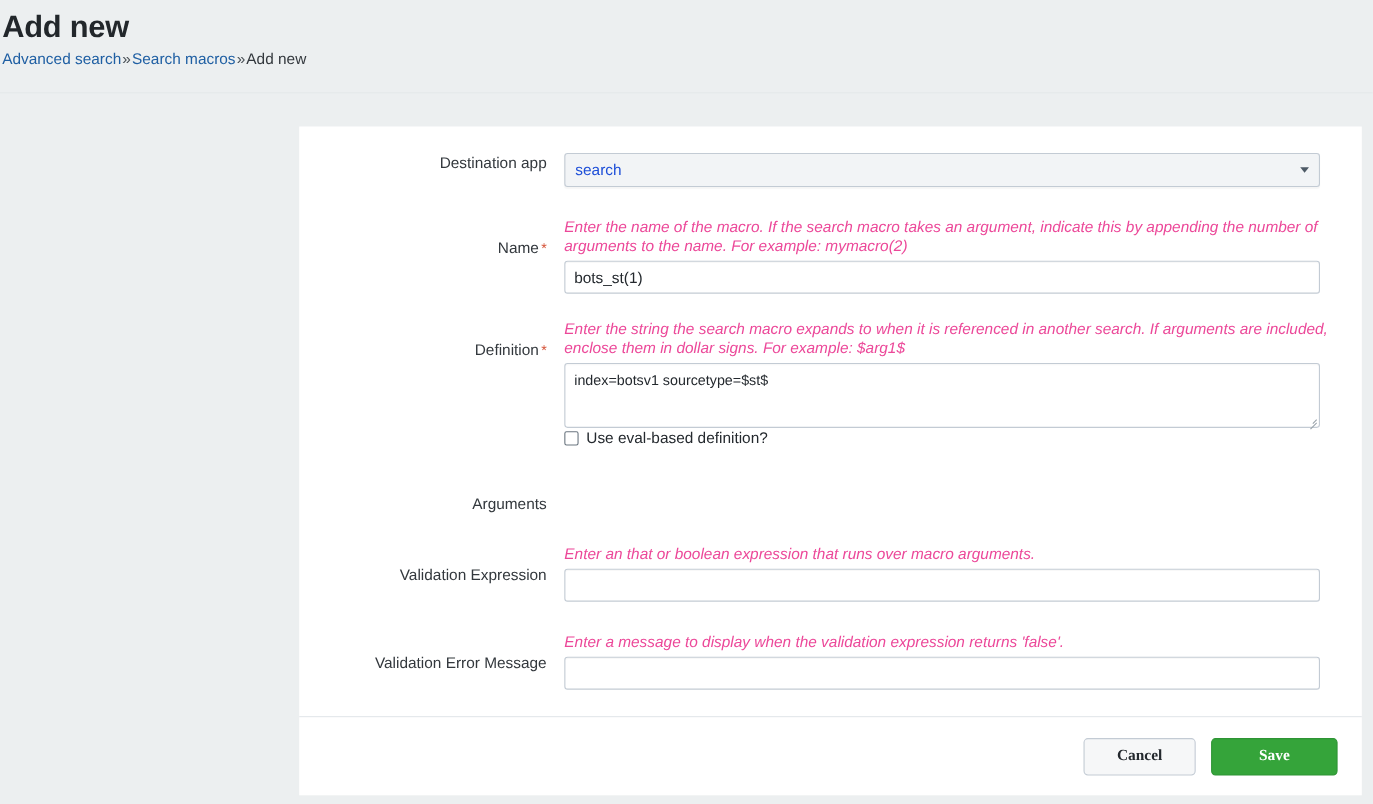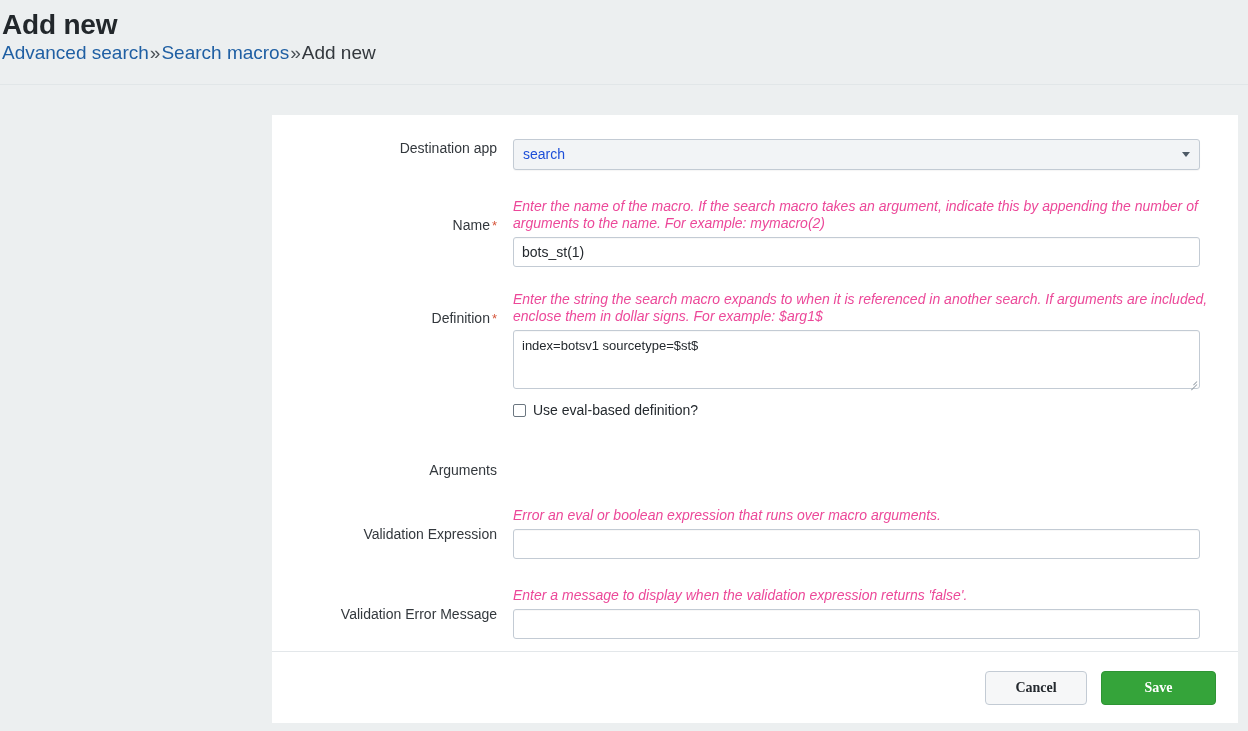--- a/index.html
+++ b/index.html
@@ -25,21 +25,21 @@
   .page-title {
     font-size: 28px;
     font-weight: bold;
     color: #22272b;
     letter-spacing: -0.2px;
     margin: 0;
     padding: 6px 0 0 2px;
     line-height: 38px;
   }
   .breadcrumb {
-    font-size: 19px;
+    font-size: 14px;
     color: #33383d;
     padding: 0 0 0 2px;
     line-height: 18px;
     white-space: nowrap;
   }
   .breadcrumb a {
     color: #1f5fa3;
     text-decoration: none;
   }
   .breadcrumb .sep {
@@ -180,21 +180,20 @@
     transform-origin: right center;
   }
   .resize-grip i:nth-child(1) { bottom: 2px; width: 8px; transform: rotate(-45deg); }
   .resize-grip i:nth-child(2) { bottom: 5px; width: 5px; transform: rotate(-45deg); }
 
   
   .checkbox-row {
     display: flex;
     align-items: center;
     gap: 7px;
-    margin-top: 12px;
   }
   .cb-box {
     width: 13px;
     height: 13px;
     border: 1px solid #6b7680;
     border-radius: 2px;
     background: #fff;
     flex: 0 0 13px;
   }
   .cb-label {
@@ -311,21 +310,21 @@
         </div>
       </div>
 
       <div class="row-gap-lg"></div>
 
       <div class="form-row">
         <div class="form-label" style="padding-top:18px;">
           <span>Validation Expression</span>
         </div>
         <div class="form-control">
-          <p class="help-text">Error an eval or boolean expression that runs over macro arguments.</p>
+          <p class="help-text">Enter an that or boolean expression that runs over macro arguments.</p>
           <input class="text-input" type="text" value="" style="">
         </div>
       </div>
 
       <div class="row-gap-lg"></div>
 
       <div class="form-row">
         <div class="form-label" style="padding-top:18px;">
           <span>Validation Error Message</span>
         </div>

